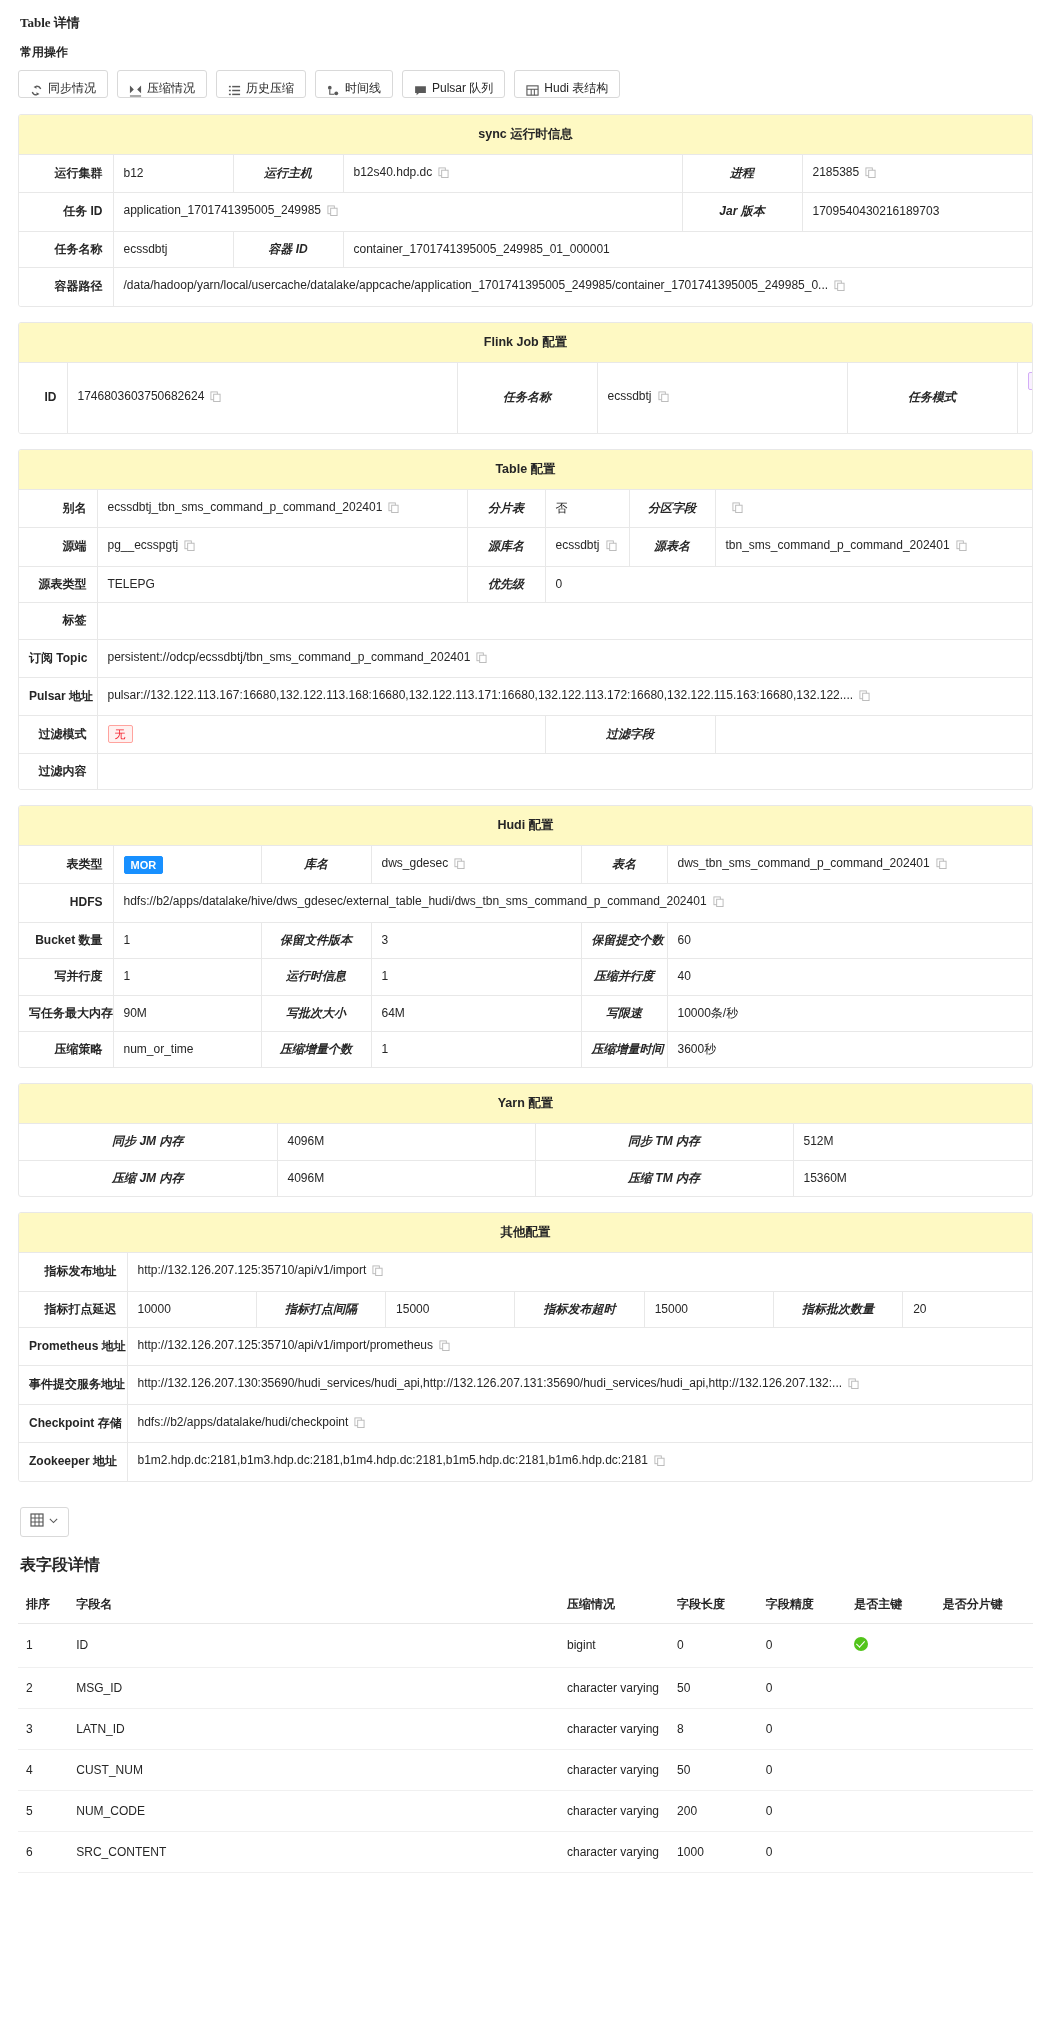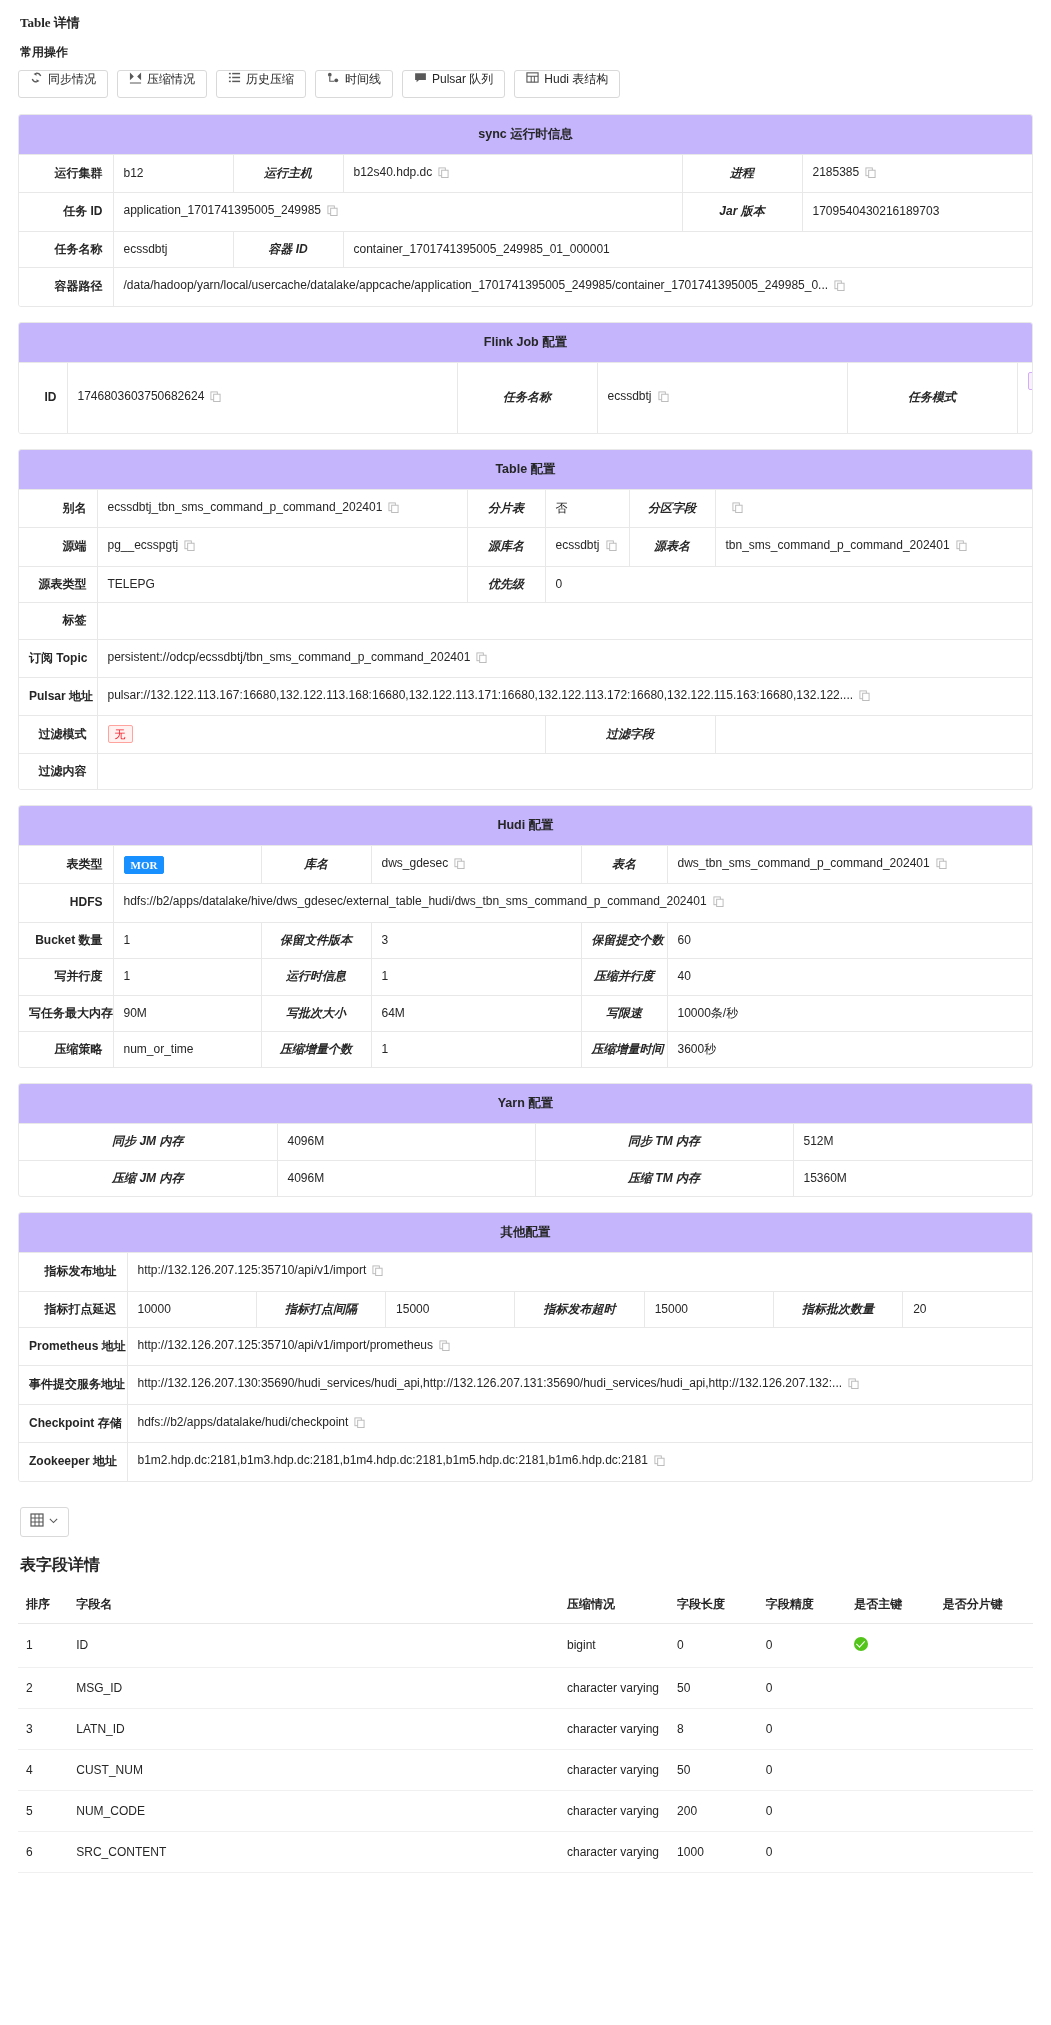--- a/index.html
+++ b/index.html
@@ -31,21 +31,21 @@
   }
   
   .toolbar {
     display: flex;
     gap: 9px;
     margin-bottom: 16px;
     flex-wrap: wrap;
   }
   .tbtn {
     display: inline-flex;
-    align-items: flex-start;
+    align-items: flex-end;
     gap: 5px;
     height: 28px;
     padding: 0 11px;
     border: 1px solid #d9d9d9;
     border-radius: 3px;
     background: #fff;
     font-size: 12px;
     color: #262626;
     cursor: pointer;
     white-space: nowrap;
@@ -60,21 +60,21 @@
     margin-bottom: 15px;
     overflow: hidden;
     background: #fff;
   }
   .card-head {
     text-align: center;
     font-weight: bold;
     font-size: 12.5px;
     padding: 11px 8px;
     border-bottom: 1px solid #e8e8e8;
-    background: #c4b5fd;
+    background: #fef9c3;
   }
   table.kv {
     width: 100%;
     border-collapse: collapse;
     table-layout: fixed;
   }
   table.kv td {
     border-top: 1px solid #e8e8e8;
     border-right: 1px solid #e8e8e8;
     padding: 9px 10px;
@@ -107,21 +107,21 @@
     display: inline-block;
     padding: 0 6px;
     height: 18px;
     line-height: 17px;
     font-size: 11px;
     border-radius: 2px;
     border: 1px solid transparent;
   }
   .tag-purple { background: #f9f0ff; border-color: #d3adf7; color: #722ed1; }
   .tag-red { background: #fff1f0; border-color: #ffa39e; color: #f5222d; }
-  .tag-blue { background: #1890ff; border-color: #1890ff; color: #fff; font-weight: bold; font-family: Liberation Serif, serif; }
+  .tag-blue { background: #1890ff; border-color: #1890ff; color: #fff; font-weight: bold; }
 
   
   .grid-bar {
     display: inline-flex;
     align-items: center;
     gap: 4px;
     border: 1px solid #d9d9d9;
     border-radius: 3px;
     height: 30px;
     padding: 0 9px;

